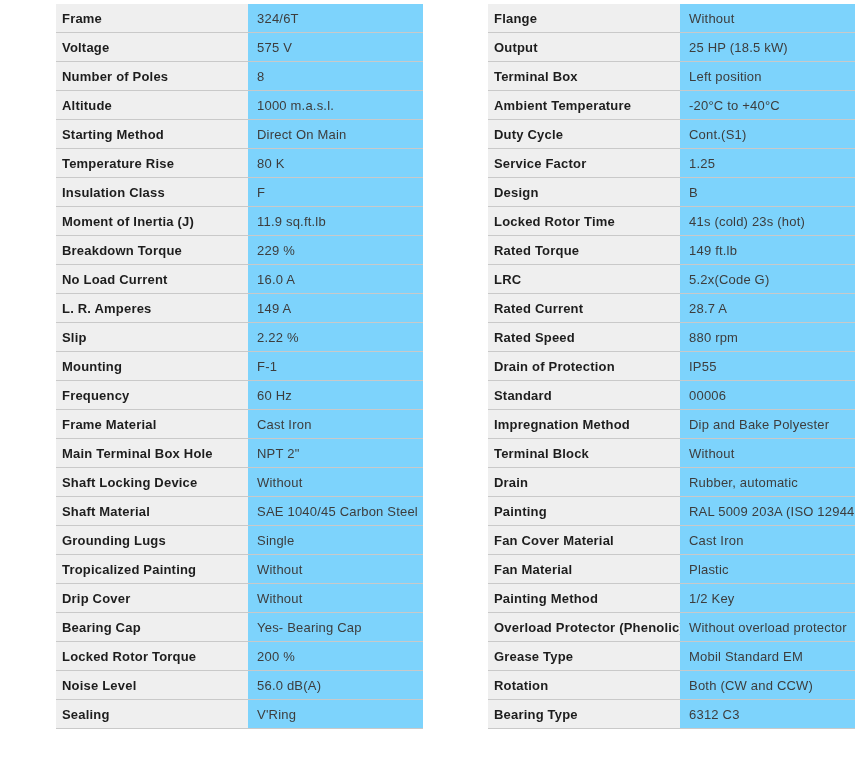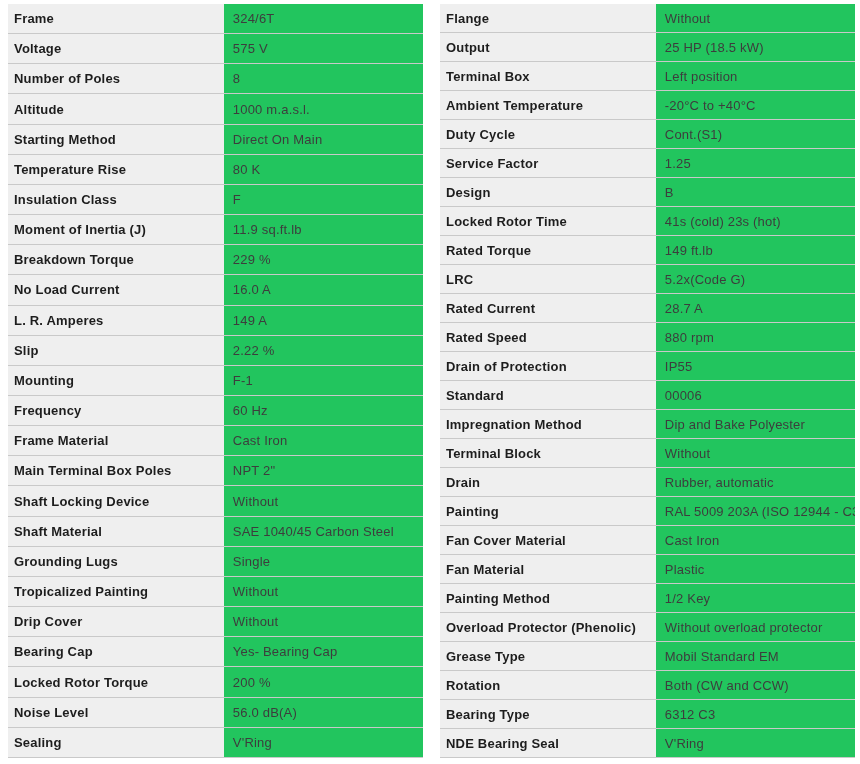--- a/index.html
+++ b/index.html
@@ -18,20 +18,21 @@
     display: flex;
     gap: 17px;
     padding: 4px 5px 0 8px;
     width: 860px;
   }
   table.spec-table {
     flex: 1 1 0;
     border-collapse: collapse;
     table-layout: fixed;
     width: 100%;
+    margin-left: 48px;
   }
   table.spec-table tr {
     border-bottom: 1px solid #c9c9c9;
   }
   table.spec-table th {
     width: 49.6%;
     background: #efefef;
     text-align: left;
     font-weight: 700;
     font-size: 13px;
@@ -46,21 +47,21 @@
   table.spec-table td {
     font-weight: 400;
     font-size: 13px;
     letter-spacing: 0.2px;
     color: #3d3d3d;
     height: 28px;
     padding: 0 2px 0 9px;
     vertical-align: middle;
     overflow: hidden;
     white-space: nowrap;
-    background: #22c55e;
+    background: #7dd3fc;
   }
 </style>
 </head>
 <body>
 
 <div class="page">
   <table class="spec-table">
     <tbody>
         <tr>
           <th>Frame</th>
@@ -116,21 +117,21 @@
         </tr>
         <tr>
           <th>Frequency</th>
           <td>60 Hz</td>
         </tr>
         <tr>
           <th>Frame Material</th>
           <td>Cast Iron</td>
         </tr>
         <tr>
-          <th>Main Terminal Box Poles</th>
+          <th>Main Terminal Box Hole</th>
           <td>NPT 2"</td>
         </tr>
         <tr>
           <th>Shaft Locking Device</th>
           <td>Without</td>
         </tr>
         <tr>
           <th>Shaft Material</th>
           <td>SAE 1040/45 Carbon Steel</td>
         </tr>
@@ -258,20 +259,16 @@
           <th>Grease Type</th>
           <td>Mobil Standard EM</td>
         </tr>
         <tr>
           <th>Rotation</th>
           <td>Both (CW and CCW)</td>
         </tr>
         <tr>
           <th>Bearing Type</th>
           <td>6312 C3</td>
-        </tr>
-        <tr>
-          <th>NDE Bearing Seal</th>
-          <td>V'Ring</td>
         </tr>
       </tbody>
   </table>
 </div>
 
 </body></html>

